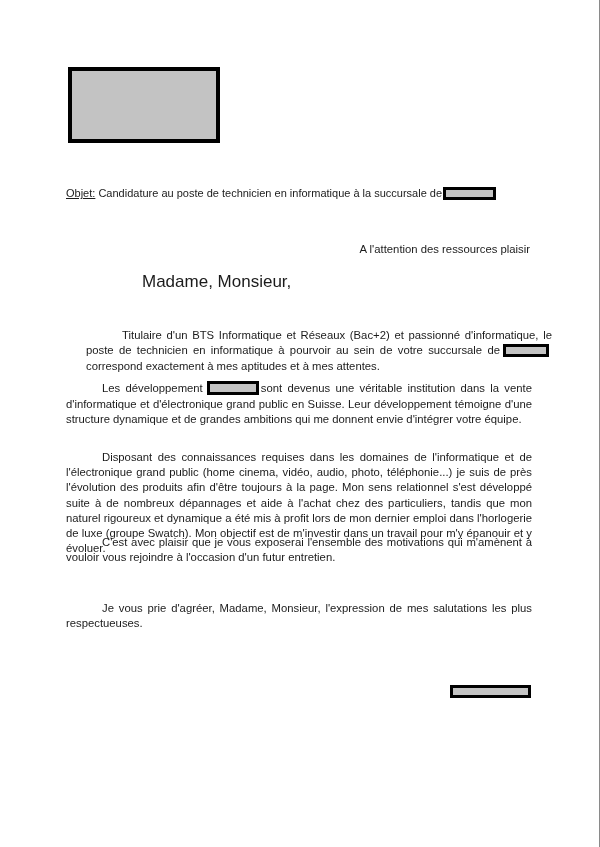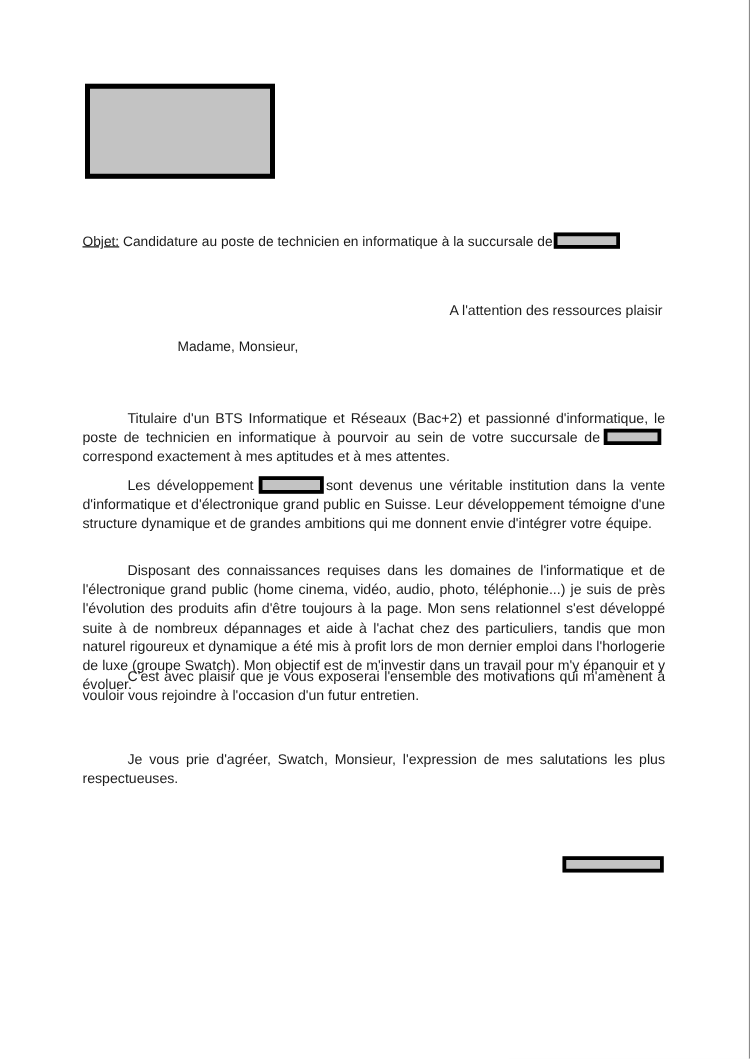--- a/index.html
+++ b/index.html
@@ -99,35 +99,35 @@
     width: 464px;
     text-align: right;
     font-size: 11.3px;
     color: #1b1b1b;
   }
 
   .salutation-line {
     position: absolute;
     left: 40px;
     top: 272px;
-    font-size: 11px;
+    font-size: 17px;
     color: #1b1b1b;
     padding-left: 36px;
   }
 
   .para {
     position: absolute;
     width: 466px;
     font-size: 11.3px;
     color: #1b1b1b;
     line-height: 15.2px;
     text-align: justify;
     text-indent: 36px;
   }
-  .para.p1 { top: 328px; }
+  .para.p1 { top: 328px; margin-left: 20px; }
   .para.p2 { top: 381px; }
   .para.p3 { top: 450px; }
   .para.p4 { top: 535px; }
   .para.p5 { top: 601px; }
 
   .para-text { display: inline; }
 </style>
 </head>
 <body>
 
@@ -151,20 +151,20 @@
       </div>
 
       <div class="para p2">
         <span class="para-text">Les développement</span><span class="redact redact-inline-company"></span><span class="para-text">sont devenus une véritable institution dans la vente d'informatique et d'électronique grand public en Suisse. Leur développement témoigne d'une structure dynamique et de grandes ambitions qui me donnent envie d'intégrer votre équipe.</span>
       </div>
 
       <div class="para p3">Disposant des connaissances requises dans les domaines de l'informatique et de l'électronique grand public (home cinema, vidéo, audio, photo, téléphonie...) je suis de près l'évolution des produits afin d'être toujours à la page. Mon sens relationnel s'est développé suite à de nombreux dépannages et aide à l'achat chez des particuliers, tandis que mon naturel rigoureux et dynamique a été mis à profit lors de mon dernier emploi dans l'horlogerie de luxe (groupe Swatch). Mon objectif est de m'investir dans un travail pour m'y épanouir et y évoluer.</div>
 
       <div class="para p4">C'est avec plaisir que je vous exposerai l'ensemble des motivations qui m'amènent à vouloir vous rejoindre à l'occasion d'un futur entretien.</div>
 
-      <div class="para p5">Je vous prie d'agréer, Swatch, Monsieur, l'expression de mes salutations les plus respectueuses.</div>
+      <div class="para p5">Je vous prie d'agréer, Madame, Monsieur, l'expression de mes salutations les plus respectueuses.</div>
 
     </div>
 
     <div id="signature-redaction" class="redact"></div>
 
   </div>
 </div>
 
 </body></html>

